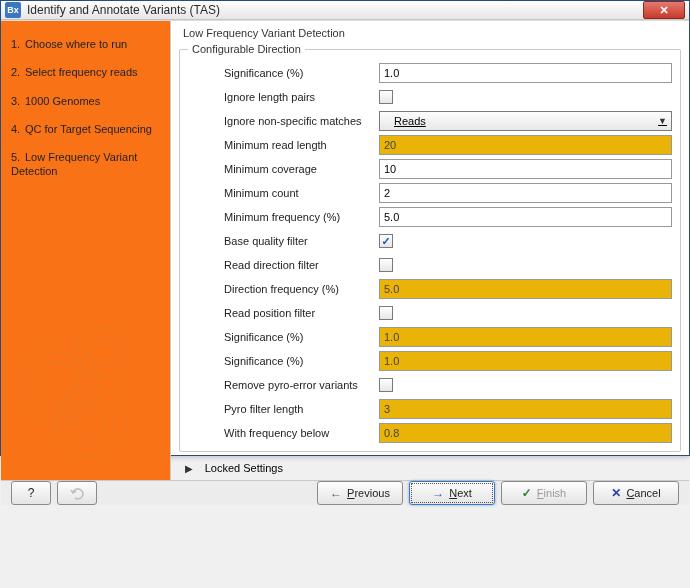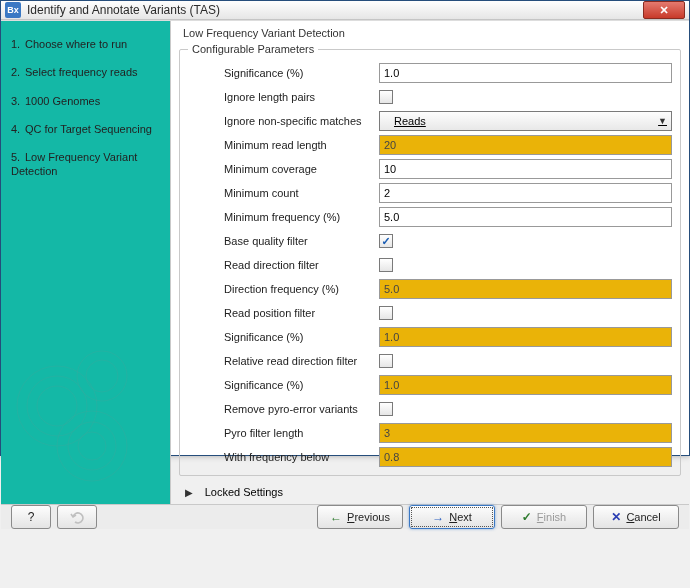--- a/index.html
+++ b/index.html
@@ -3,21 +3,21 @@
 <meta charset="utf-8">
 <style>
 * { box-sizing: border-box; margin: 0; padding: 0; font-family: "Segoe UI", Tahoma, Arial, sans-serif; font-size: 11px; }
 body { background: #f0f0f0; width: 690px; height: 588px; overflow: hidden; }
 .window { width: 690px; height: 456px; border: 1px solid #254d7b; background: #fff; display: flex; flex-direction: column; box-shadow: 0 0 6px rgba(0,0,0,0.3); }
 .titlebar { height: 28px; background: linear-gradient(#fefefe,#e6e6e6); border-bottom: 1px solid #c5c5c5; display: flex; align-items: center; padding: 0 4px; }
 .titlebar .appicon { width: 16px; height: 16px; background: #3a78c4; color: #fff; font-size: 9px; font-weight: bold; display: flex; align-items: center; justify-content: center; border-radius: 2px; margin-right: 6px; }
 .titlebar .title { flex: 1; color: #2b2b2b; font-size: 12px; }
 .titlebar .closebtn { width: 42px; height: 18px; background: linear-gradient(#e47a6f,#c83a2a); border: 1px solid #8a2b20; border-radius: 2px; display: flex; align-items: center; justify-content: center; color: #fff; font-weight: bold; font-size: 12px; cursor: pointer; }
 .body { flex: 1; display: flex; border-top: 1px solid #ddd; }
-.sidebar { width: 170px; border-right: 1px solid #c9c9c9; padding: 12px 6px 6px 10px; position: relative; background: #14b8a6; }
+.sidebar { width: 170px; border-right: 1px solid #c9c9c9; padding: 12px 6px 6px 10px; position: relative; background: #f97316; }
 .step { margin: 4px 0 14px 0; color: #222; font-size: 11px; line-height: 1.3; }
 .step .num { display: inline-block; width: 14px; }
 .main { flex: 1; display: flex; flex-direction: column; padding: 4px 8px 4px 8px; overflow: hidden; }
 .section-title { font-size: 11px; color: #333; padding: 2px 0 4px 4px; }
 fieldset { border: 1px solid #c9c9c9; border-radius: 2px; padding: 6px 8px 6px 8px; }
 legend { padding: 0 4px; color: #333; font-size: 11px; }
 .row { display: flex; align-items: center; height: 24px; margin-bottom: 0px; }
 .row-label { width: 155px; color: #222; margin-left: 36px; }
 .row-ctrl { flex: 1; display: flex; align-items: center; gap: 4px; }
 .textfield { width: 100%; height: 20px; border: 1px solid #999; padding: 1px 4px; background: #fff; font-size: 11px; }
@@ -73,21 +73,21 @@
         <circle cx="85" cy="120" r="35"></circle>
             <circle cx="85" cy="120" r="24"></circle>
             <circle cx="85" cy="120" r="14"></circle>
       </g>
     </svg>
   </div>
 
   <div class="main">
     <div class="section-title">Low Frequency Variant Detection</div>
     <fieldset>
-      <legend>Configurable Parameters</legend>
+      <legend>Configurable Direction</legend>
 
       <div class="row">
         <div class="row-label">Significance (%)</div>
         <div class="row-ctrl">
               <input class="textfield" value="1.0" style="">
             </div>
       </div>
 
 
       <div class="row">
@@ -163,26 +163,20 @@
             </div>
       </div>
 
       <div class="row">
         <div class="row-label">Significance (%)</div>
         <div class="row-ctrl">
               <input class="textfield disabled" readonly="" value="1.0" style="">
             </div>
       </div>
 
-      <div class="row">
-        <div class="row-label">Relative read direction filter</div>
-        <div class="row-ctrl">
-              <div class="checkbox"></div>
-            </div>
-      </div>
 
       <div class="row">
         <div class="row-label">Significance (%)</div>
         <div class="row-ctrl">
               <input class="textfield disabled" readonly="" value="1.0" style="">
             </div>
       </div>
 
       <div class="row">
         <div class="row-label">Remove pyro-error variants</div>

